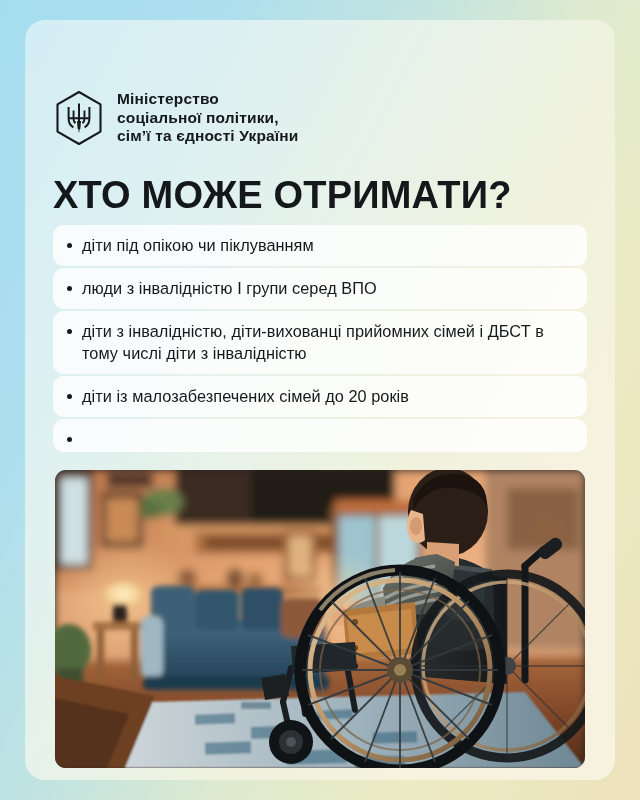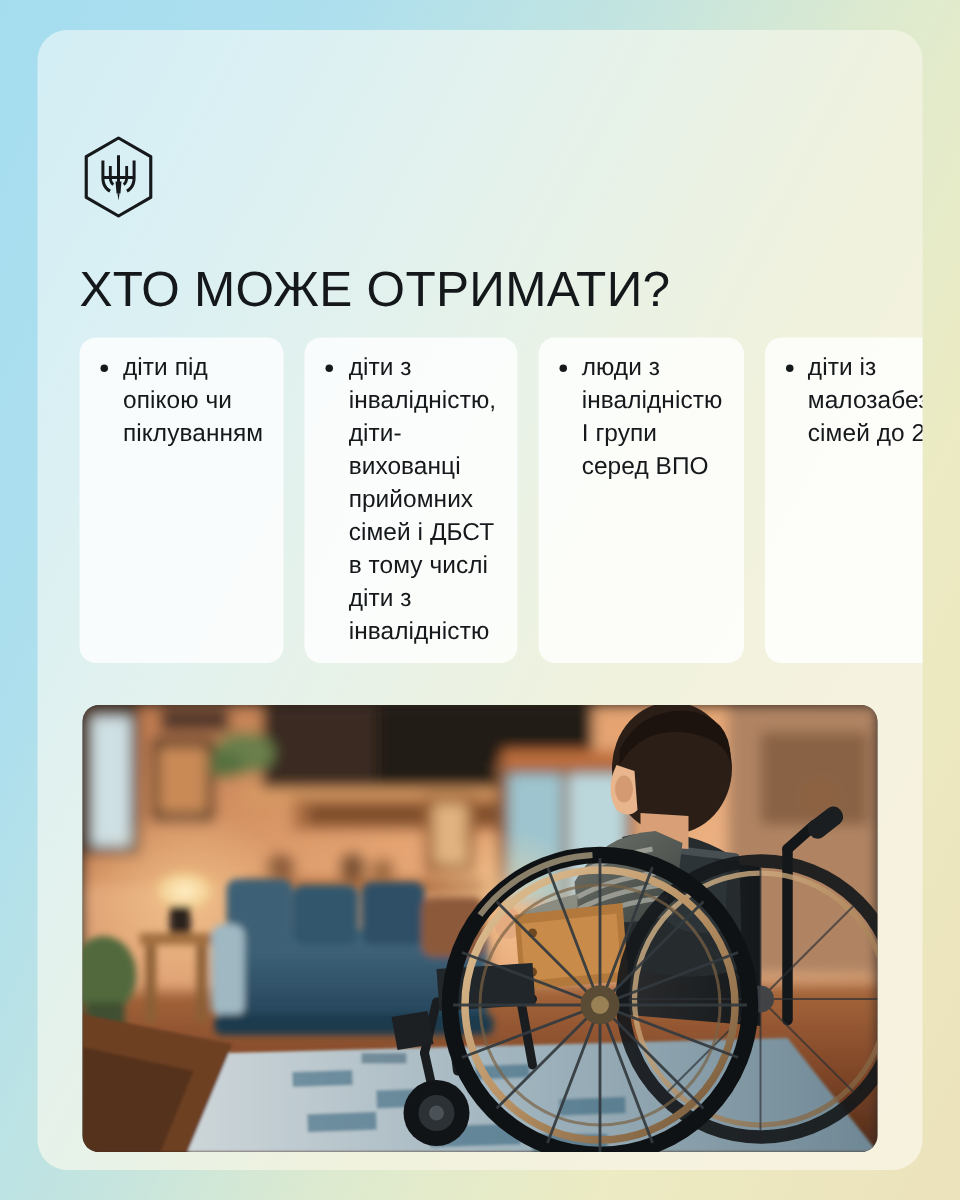--- a/index.html
+++ b/index.html
@@ -70,36 +70,36 @@
     color: #16191c;
     letter-spacing: 0.15px;
     white-space: pre-line;
   }
 
   
   #heading {
     position: absolute;
     left: 28px;
     top: 154px;
-    font-size: 33px;
-    font-weight: normal;
+    font-size: 38px;
+    font-weight: bold;
     color: #15181b;
     letter-spacing: 0.2px;
     white-space: nowrap;
   }
 
   
   #bullet-list {
     position: absolute;
     left: 28px;
     top: 205px;
     width: 534px;
     display: flex;
-    flex-direction: row;
-    gap: 14px;
+    flex-direction: column;
+    gap: 2px;
   }
   .pill {
     background: rgba(255,255,255,0.80);
     border-radius: 11px;
     padding: 9px 14px 10px 14px;
     display: flex;
     align-items: flex-start;
     gap: 10px;
     box-sizing: border-box;
   }
@@ -153,39 +153,42 @@
             <path d="M34.4,17.0 h2.0 v11.6 c0,4.7 -1.9,7.8 -5.3,9.7 l-1.0,-1.8 c2.7,-1.6 4.3,-4.1 4.3,-8.0 z"></path>
 
             <path d="M18.6,20.6 h1.9 v7.6 c0,2.0 0.5,3.2 1.6,4.1 l-1.1,1.6 c-1.7,-1.2 -2.4,-3.0 -2.4,-5.7 z"></path>
 
             <path d="M29.5,20.6 h1.9 v7.6 c0,2.7 -0.7,4.5 -2.4,5.7 l-1.1,-1.6 c1.1,-0.9 1.6,-2.1 1.6,-4.1 z"></path>
 
             <path d="M14.6,27.3 h20.8 v2.0 h-20.8 z"></path>
           </g>
         </svg>
       </span>
+      <div id="logo-text">Міністерство
+соціальної політики,
+сім’ї та єдності України</div>
     </div>
 
     <div id="heading">ХТО МОЖЕ ОТРИМАТИ?</div>
 
     <div id="bullet-list">
 
       <div class="pill">
         <span class="pill-bullet"></span>
         <span class="pill-text">діти під опікою чи піклуванням</span>
       </div>
 
       <div class="pill">
         <span class="pill-bullet"></span>
-        <span class="pill-text">діти з інвалідністю, діти-вихованці прийомних сімей і ДБСТ в тому числі діти з інвалідністю</span>
+        <span class="pill-text">люди з інвалідністю I групи серед ВПО</span>
       </div>
 
       <div class="pill">
         <span class="pill-bullet"></span>
-        <span class="pill-text">люди з інвалідністю I групи серед ВПО</span>
+        <span class="pill-text">діти з інвалідністю, діти-вихованці прийомних сімей і ДБСТ в тому числі діти з інвалідністю</span>
       </div>
 
       <div class="pill">
         <span class="pill-bullet"></span>
         <span class="pill-text">діти із малозабезпечених сімей до 20 років</span>
       </div>
 
       <div class="pill">
         <span class="pill-bullet"></span>
       </div>

